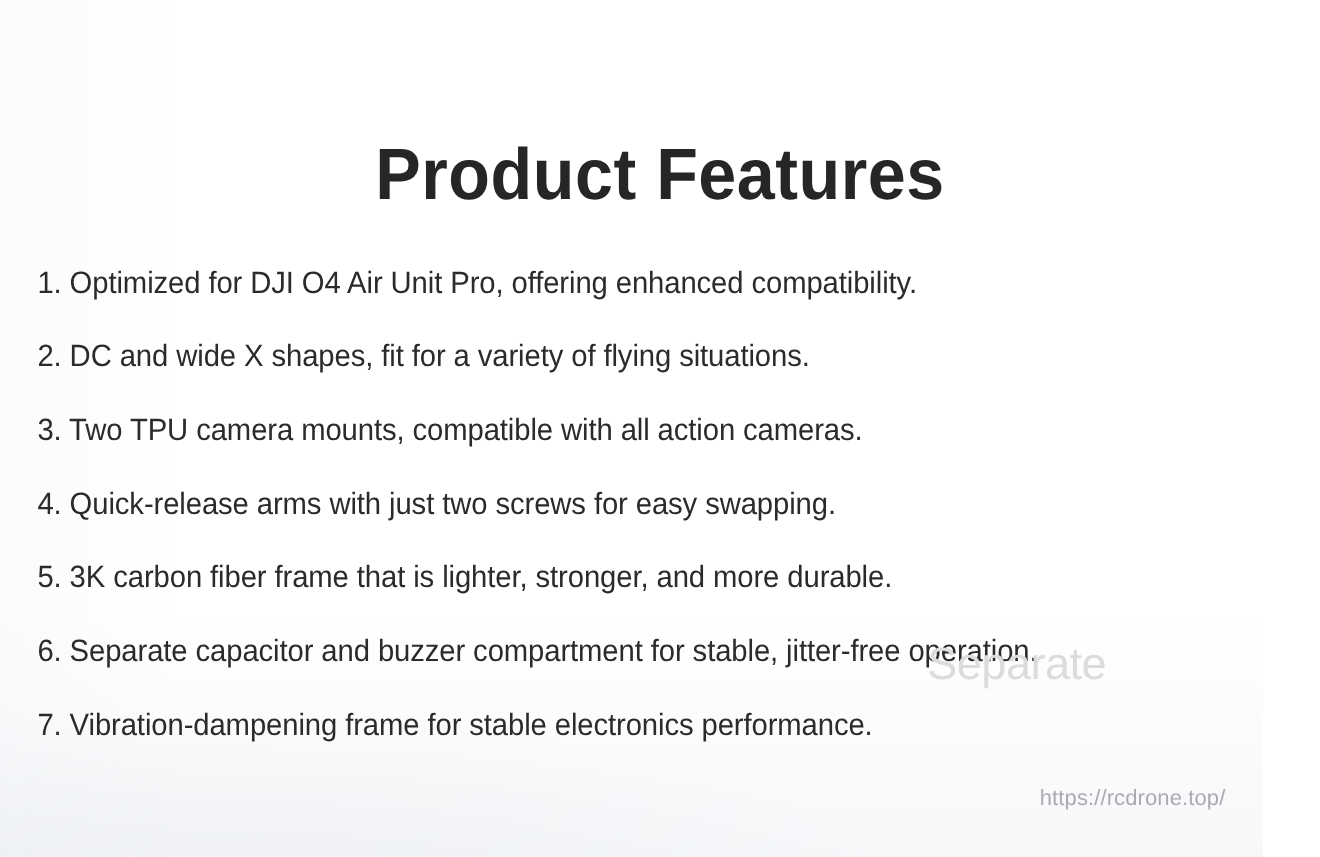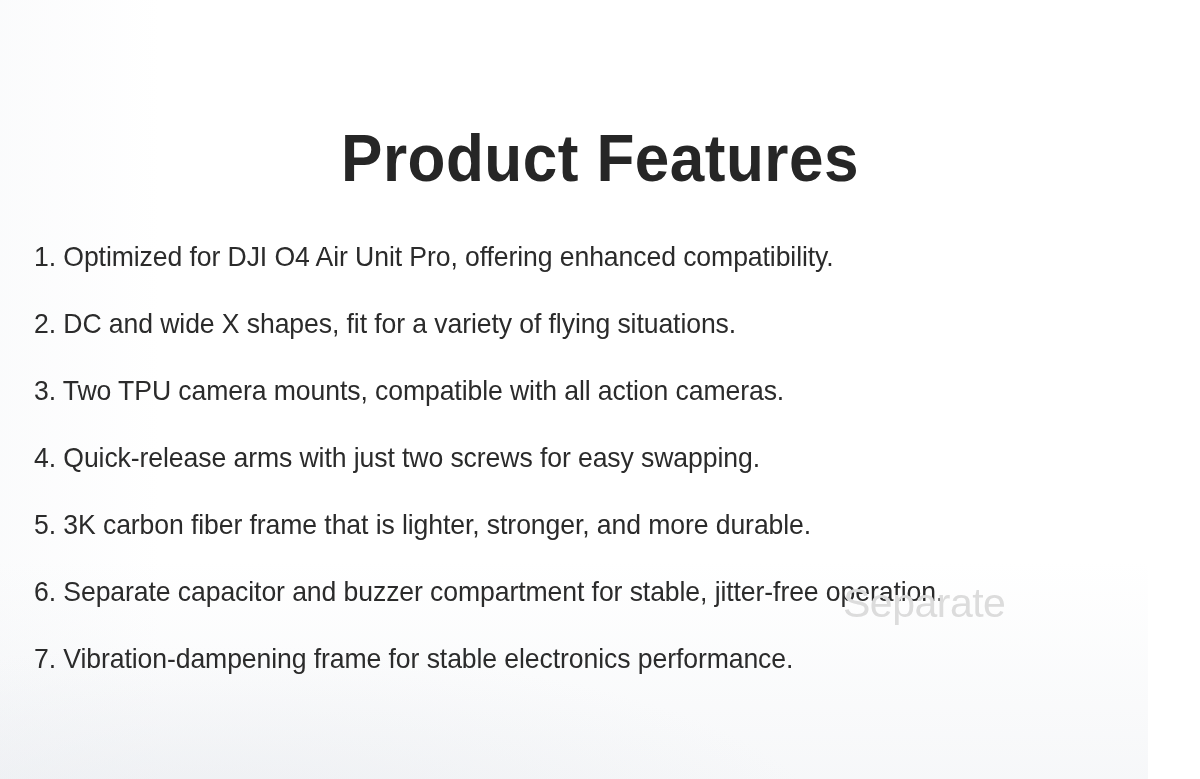--- a/index.html
+++ b/index.html
@@ -111,14 +111,15 @@
     <li class="feature-item">2. DC and wide X shapes, fit for a variety of flying situations.</li>
     <li class="feature-item">3. Two TPU camera mounts, compatible with all action cameras.</li>
     <li class="feature-item">4. Quick-release arms with just two screws for easy swapping.</li>
     <li class="feature-item">5. 3K carbon fiber frame that is lighter, stronger, and more durable.</li>
     <li class="feature-item">6. Separate capacitor and buzzer compartment for stable, jitter-free operation.</li>
     <li class="feature-item">7. Vibration-dampening frame for stable electronics performance.</li>
   </ul>
 
   <div class="watermark">Separate</div>
 
+  <div class="footer-url">https://rcdrone.top/</div>
 
 </div>
 
 </body></html>

